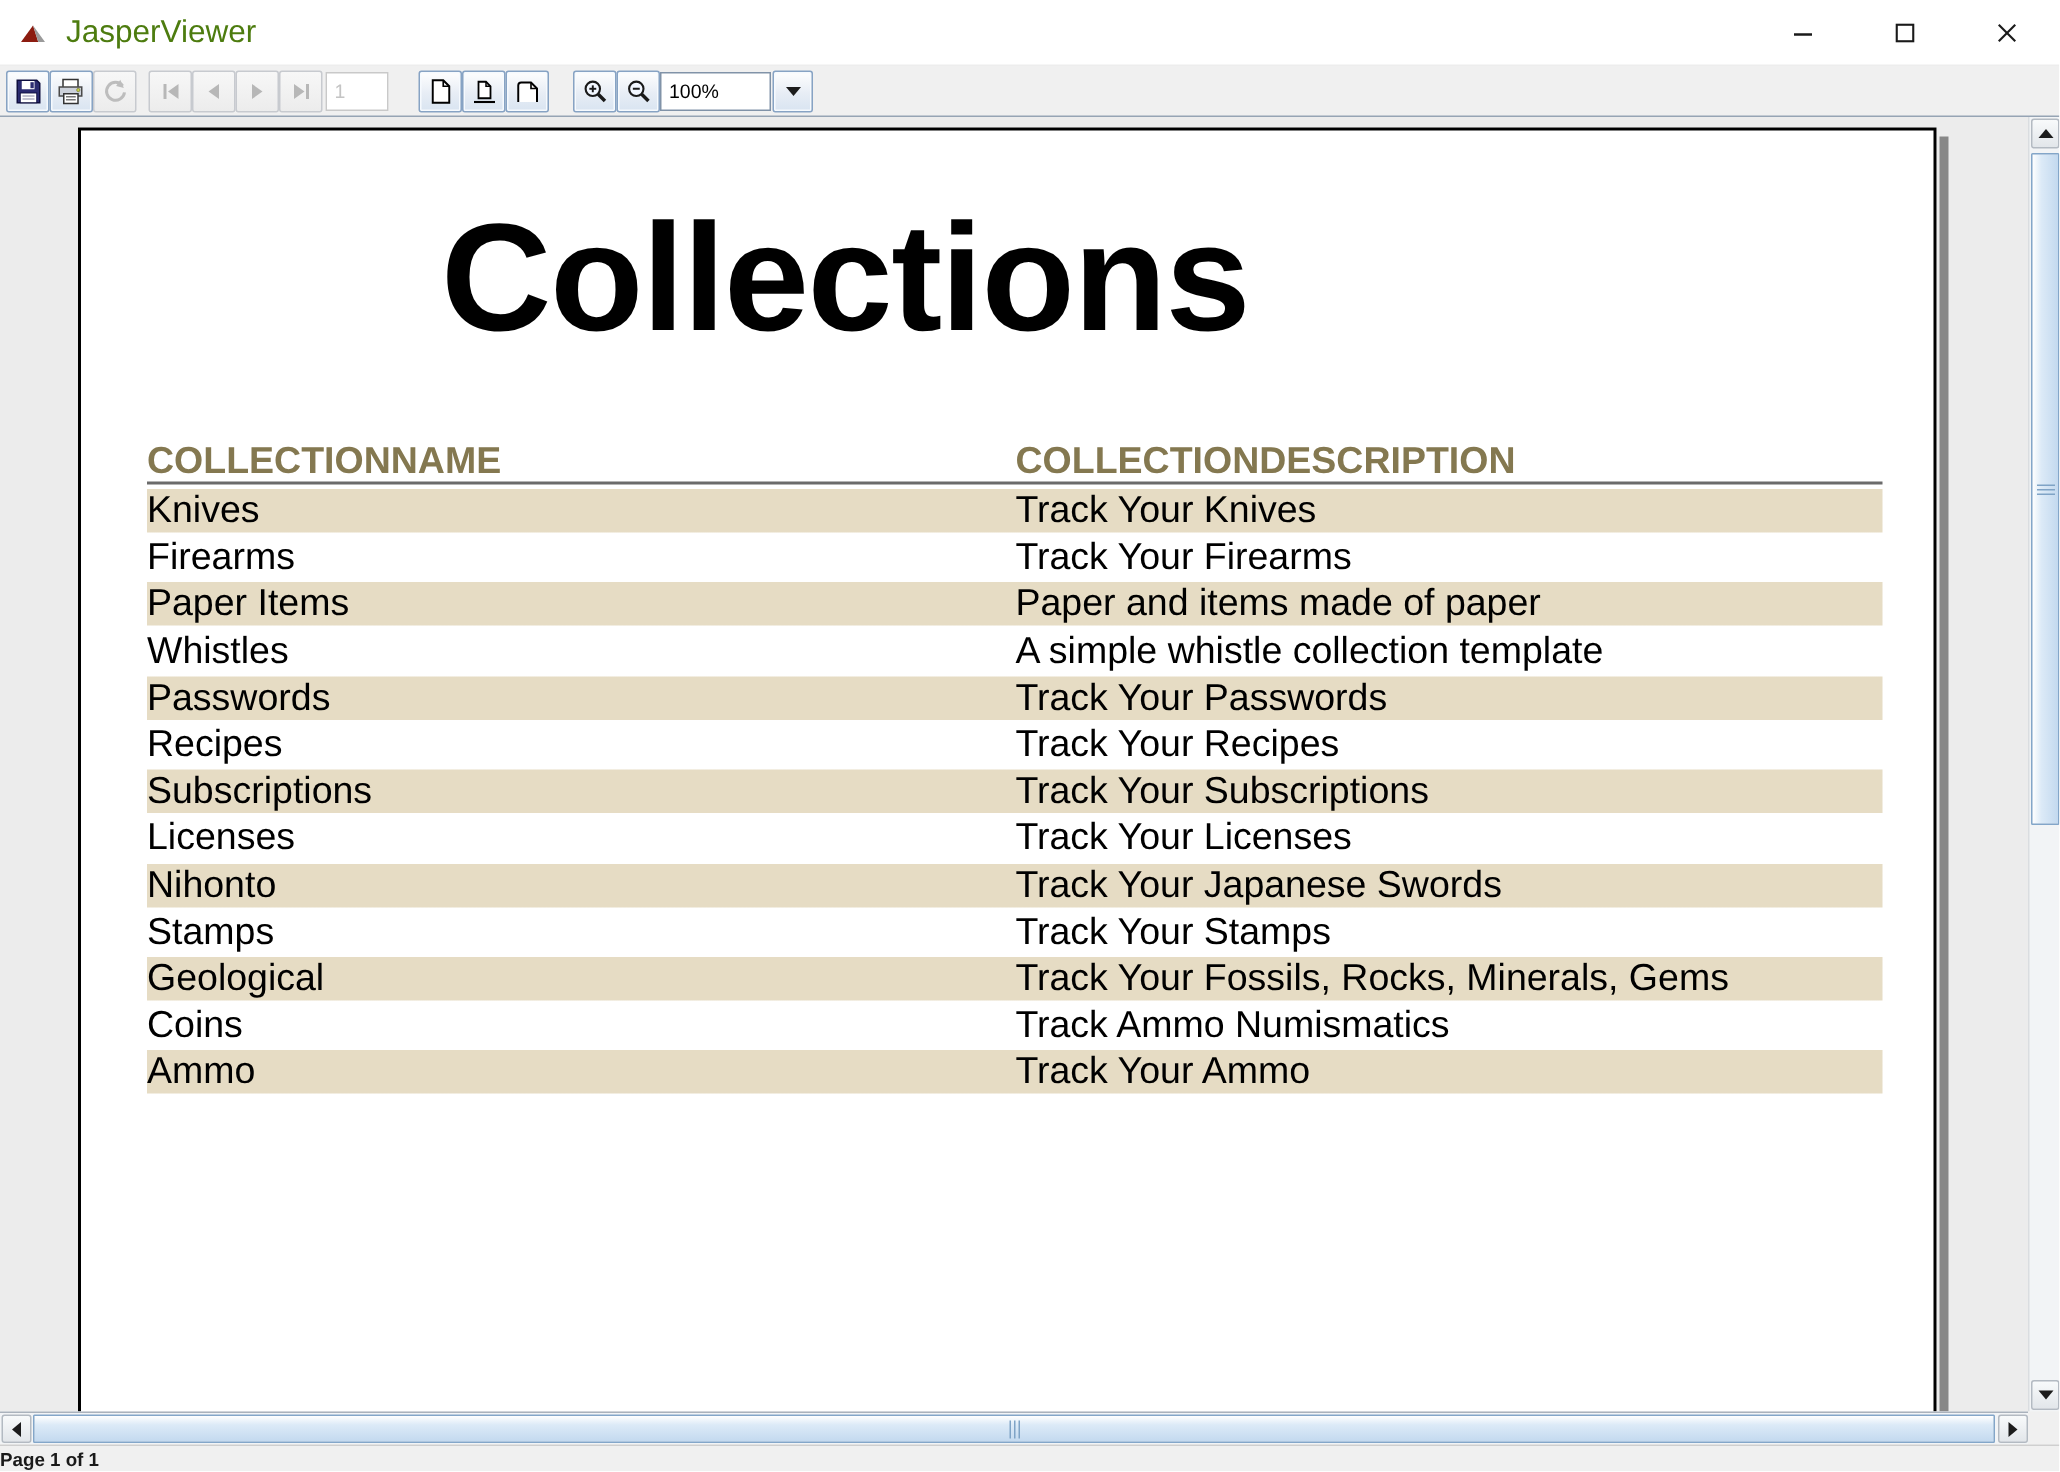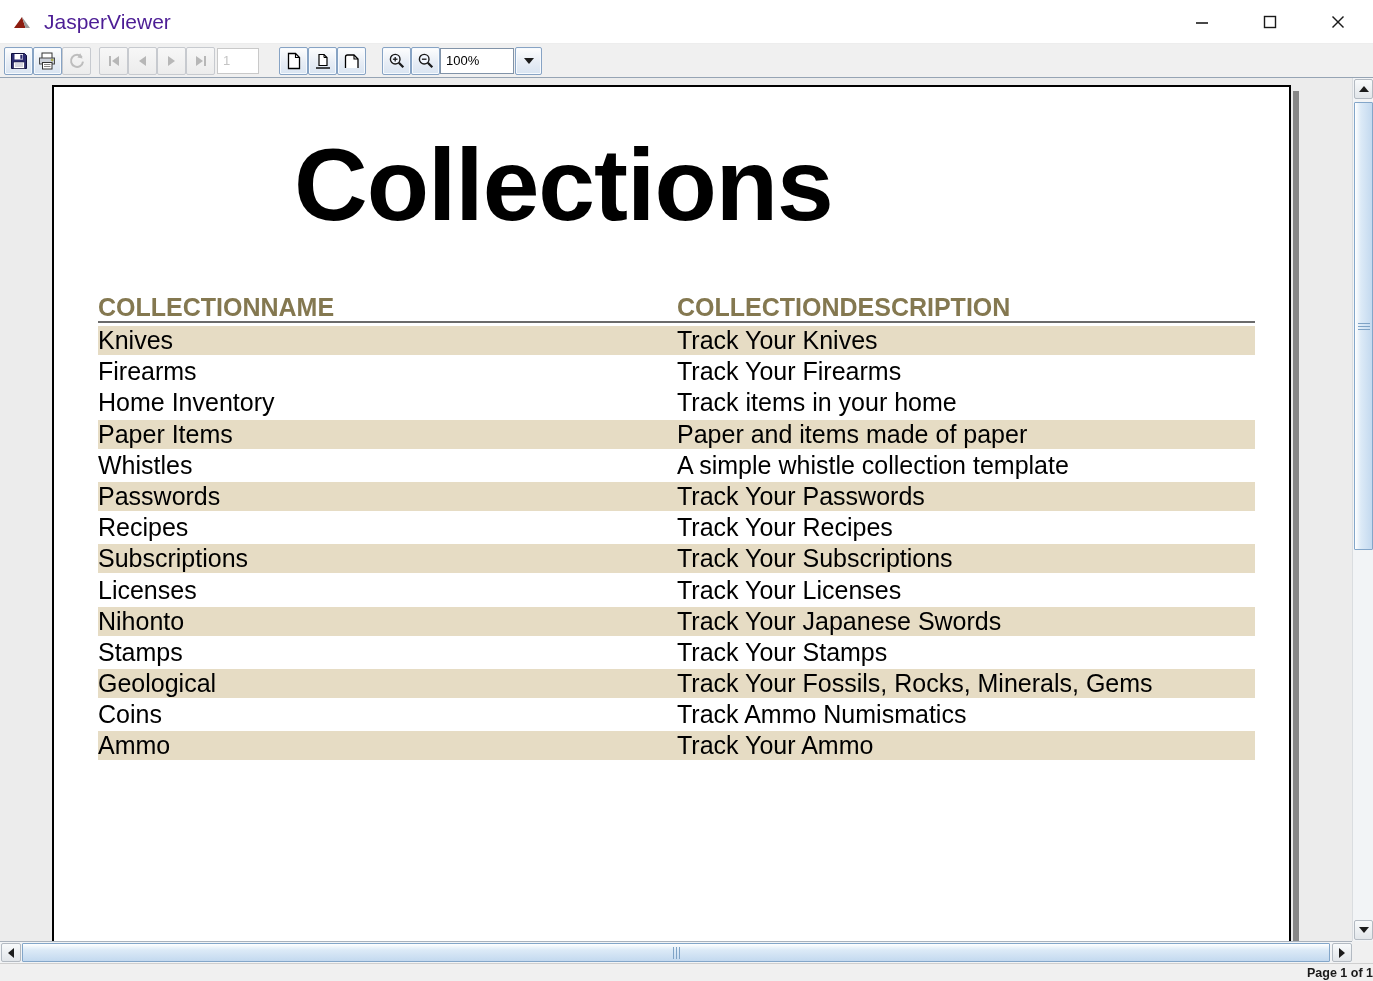--- a/index.html
+++ b/index.html
@@ -5,21 +5,21 @@
   * { margin:0; padding:0; box-sizing:border-box; }
   html,body { background:#ffffff; }
   body { font-family:"Liberation Sans", sans-serif; }
 
   .window { position:relative; width:1373px; height:981px; background:#fff; overflow:hidden; }
 
   
   .titlebar { position:absolute; left:0; top:0; width:100%; height:44px; background:#ffffff;
               display:flex; align-items:center; border-bottom:1px solid #ededed; }
   .logo { margin-left:13px; display:flex; align-items:center; }
-  .win-title { margin-left:9px; font-size:21px; color:#4c1d95; }
+  .win-title { margin-left:9px; font-size:21px; color:#4d7c0f; }
   .wincontrols { margin-left:auto; margin-right:12px; display:flex; gap:22px; }
   .wc { width:46px; height:32px; display:flex; align-items:center; justify-content:center; cursor:default; }
 
   
   .toolbar { position:absolute; left:0; top:44px; width:100%; height:33px; background:#f0f0f0;
              display:flex; align-items:center; }
   .tb-group { display:flex; align-items:center; }
   .g1 { margin-left:4px; } .g2 { margin-left:8px; } .g3 { margin-left:20px; } .g4 { margin-left:16px; }
   .tbtn { width:29px; height:28px; display:flex; align-items:center; justify-content:center; border-radius:2px; }
   .tbtn.on  { border:1px solid #87a3c4; background:linear-gradient(#fefefe,#e7edf5 55%,#d9e4f1);
@@ -84,21 +84,21 @@
             background:linear-gradient(#ffffff,#dcEAf7 35%,#c3d9ef);
             display:flex; align-items:center; justify-content:center; cursor:pointer; }
   .grip-h { display:flex; flex-direction:column; gap:2px; }
   .grip-h i { display:block; width:12px; height:1px; background:#7fa3c6; }
   .grip-v { display:flex; flex-direction:row; gap:2px; }
   .grip-v i { display:block; width:1px; height:12px; background:#7fa3c6; }
   .corner { position:absolute; right:0; top:941px; width:21px; height:22px; background:#f0f0f0; }
 
   
   .statusbar { position:absolute; left:0; top:963px; width:100%; height:18px; background:#f0f0f0;
-               border-top:1px solid #cfcfcf; display:flex; align-items:center; justify-content:flex-end; }
+               border-top:1px solid #cfcfcf; display:flex; align-items:center; justify-content:flex-start; }
   .statusbar span { font-size:12.5px; font-weight:bold; color:#1a1a1a; }
 
   svg { display:block; }
 </style>
 </head>
 <body>
 
 <div class="window">
 
   <div class="titlebar">
@@ -258,24 +258,20 @@
         <div class="tbody">
 
         <div class="trow alt">
             <div class="td c0">Knives</div>
             <div class="td c1">Track Your Knives</div>
           </div>
             <div class="trow">
             <div class="td c0">Firearms</div>
             <div class="td c1">Track Your Firearms</div>
           </div>
-            <div class="trow">
-            <div class="td c0">Home Inventory</div>
-            <div class="td c1">Track items in your home</div>
-          </div>
             <div class="trow alt">
             <div class="td c0">Paper Items</div>
             <div class="td c1">Paper and items made of paper</div>
           </div>
             <div class="trow">
             <div class="td c0">Whistles</div>
             <div class="td c1">A simple whistle collection template</div>
           </div>
             <div class="trow alt">
             <div class="td c0">Passwords</div>

